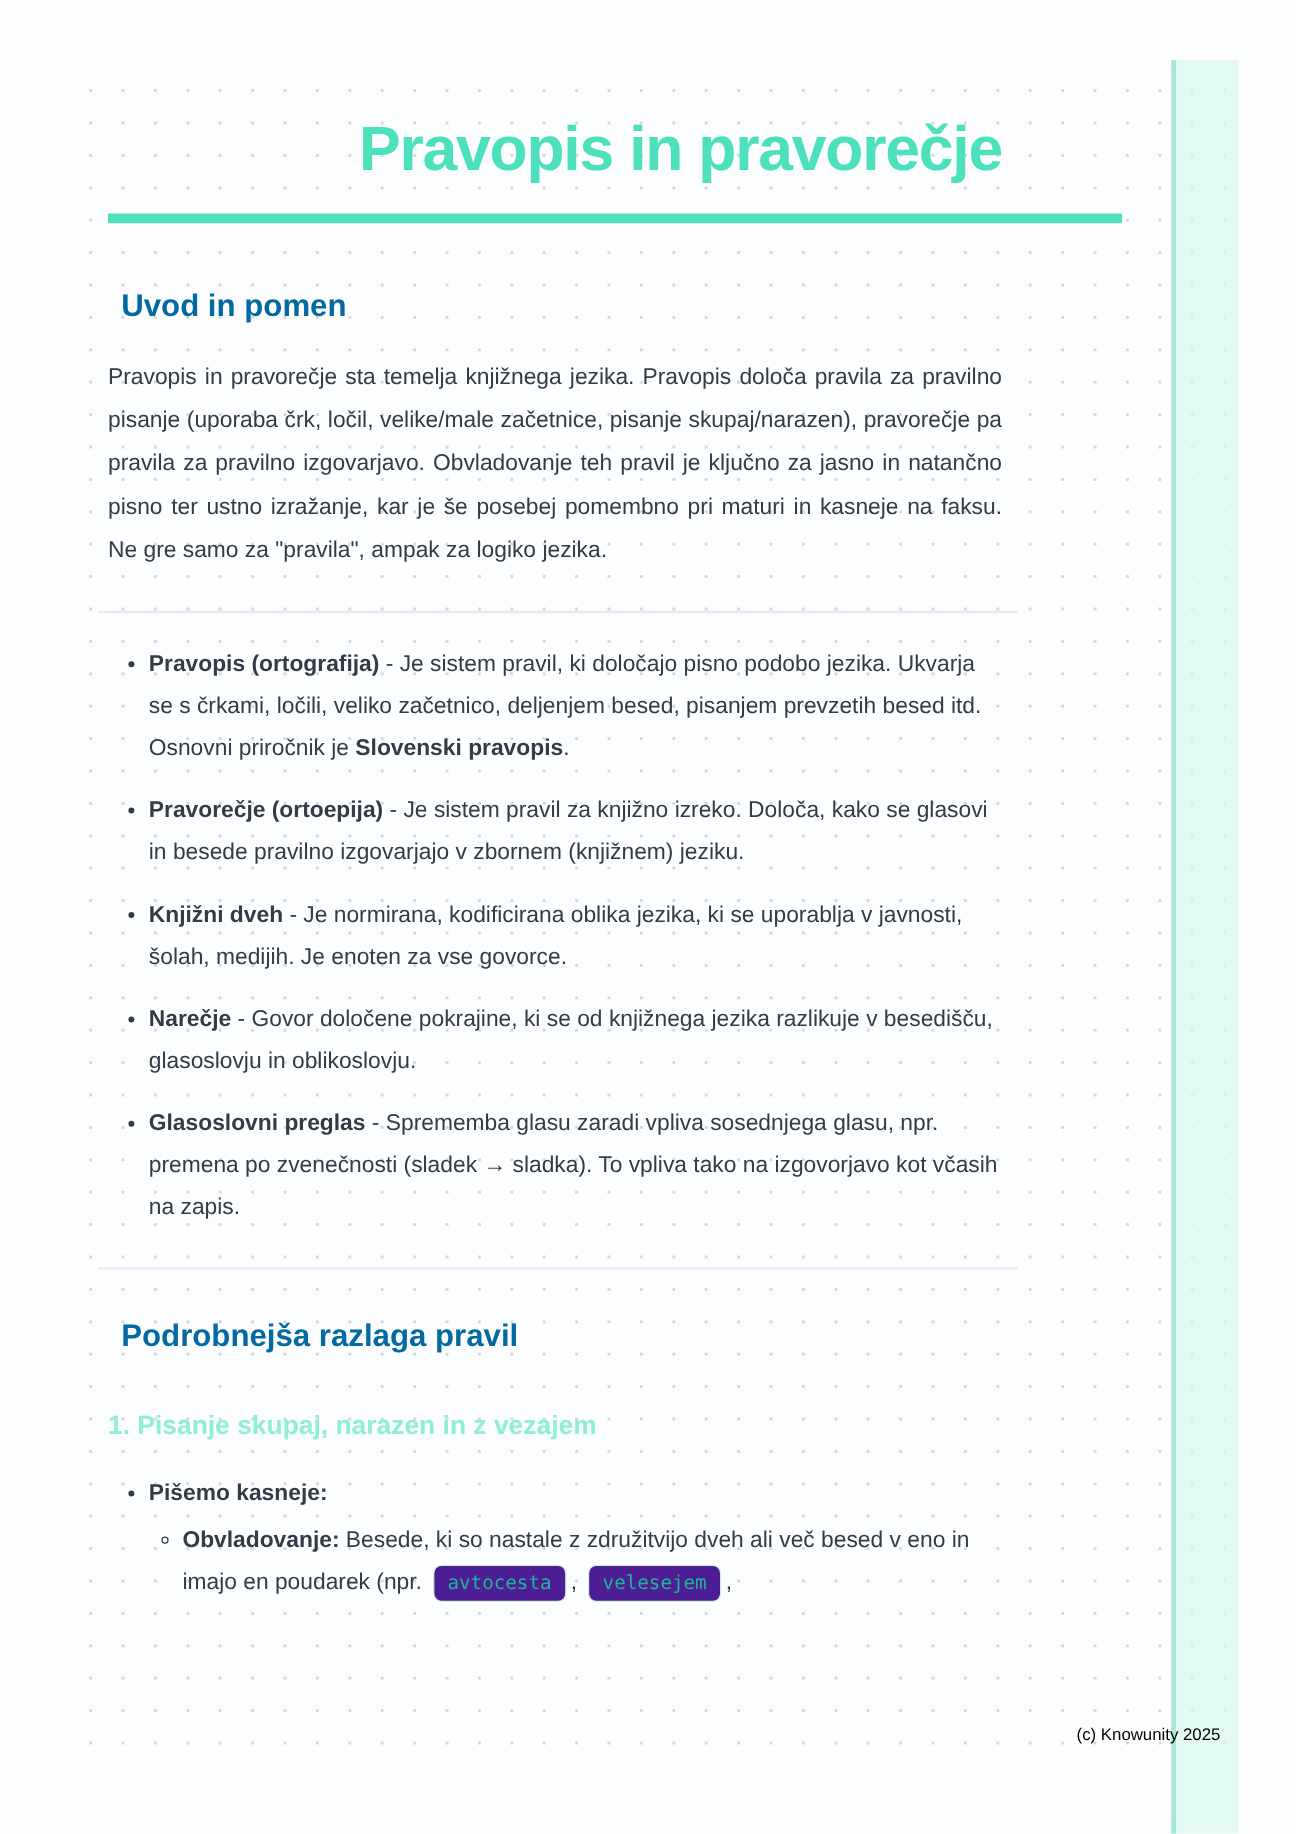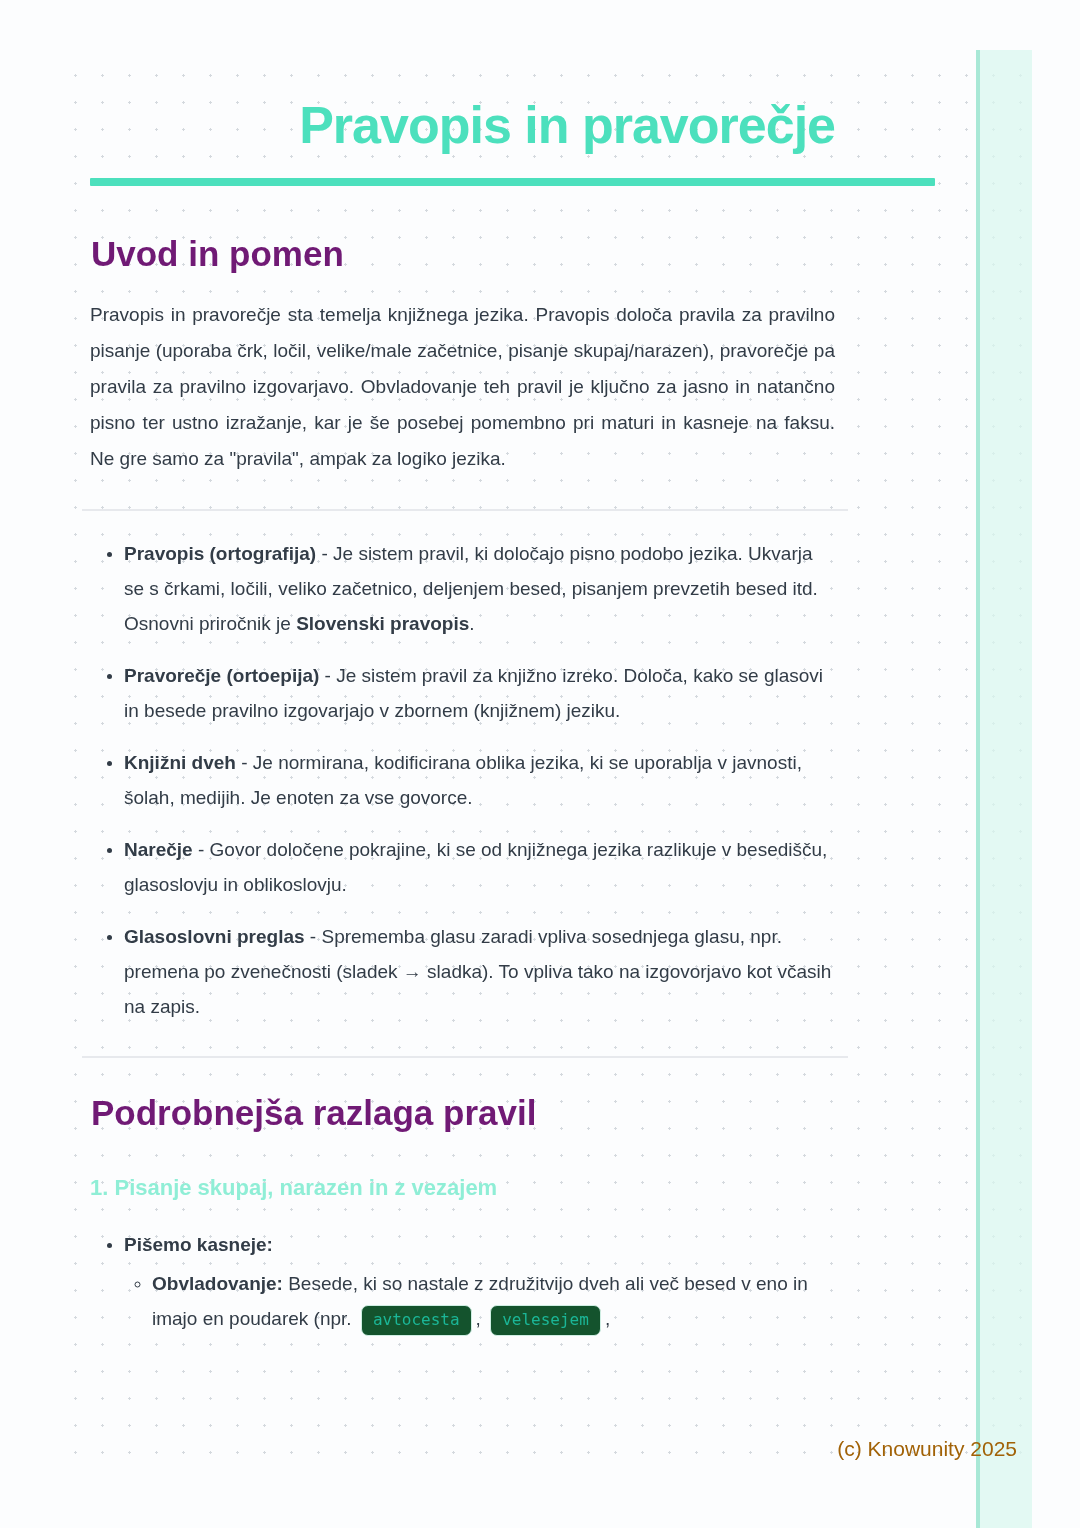--- a/index.html
+++ b/index.html
@@ -43,25 +43,25 @@
     text-align: right;
   }
   .title-underline {
     margin-top: 28px;
     width: 845px;
     height: 8px;
     background: #4ce0bd;
     border-radius: 1px;
   }
   h2.section-heading {
-    margin: 1px;
-    font-size: 35px;
+    margin: 11px;
+    font-size: 26px;
     line-height: 32px;
     font-weight: 700;
-    color: #701a75;
+    color: #0369a1;
   }
   h2#intro-heading { margin-top: 52px; }
   h2#keyterms-heading { margin-top: 39px; }
   h2#details-heading { margin-top: 39px; }
   h3.sub-heading {
     margin: 45px 0 0;
     font-size: 22px;
     line-height: 28px;
     font-weight: 700;
     color: #8feed6;
@@ -93,33 +93,33 @@
     padding-left: 28px;
   }
   ul.term-list ul li { margin-bottom: 6px; }
   strong { font-weight: 700; }
   code {
     display: inline-block;
     font-family: "DejaVu Sans Mono", monospace;
     font-size: 16px;
     line-height: 24px;
     color: #1bb697;
-    background: #14532d;
+    background: #4c1d95;
     border: 1.5px solid #cfeee3;
     border-radius: 7px;
     padding: 2px 11px 3px;
     margin: 0 4px;
     vertical-align: baseline;
   }
   .copyright {
     position: absolute;
     top: 1437px;
     right: 63px;
-    font-size: 21px;
-    color: #a16207;
+    font-size: 14px;
+    color: #000000;
     z-index: 5;
   }
 </style>
 </head>
 <body>
 
 <div>
   <div class="dot-grid"></div>
   <div class="side-strip"></div>
 

